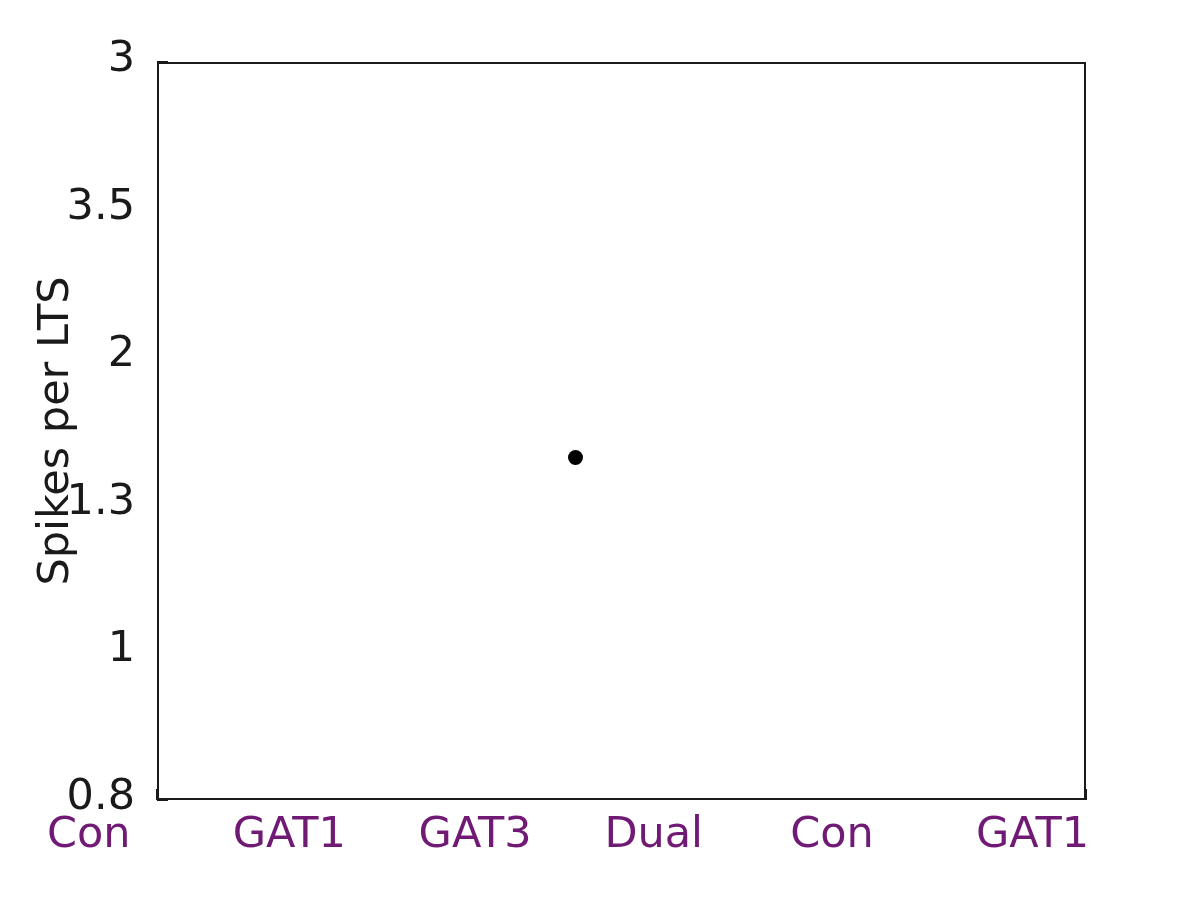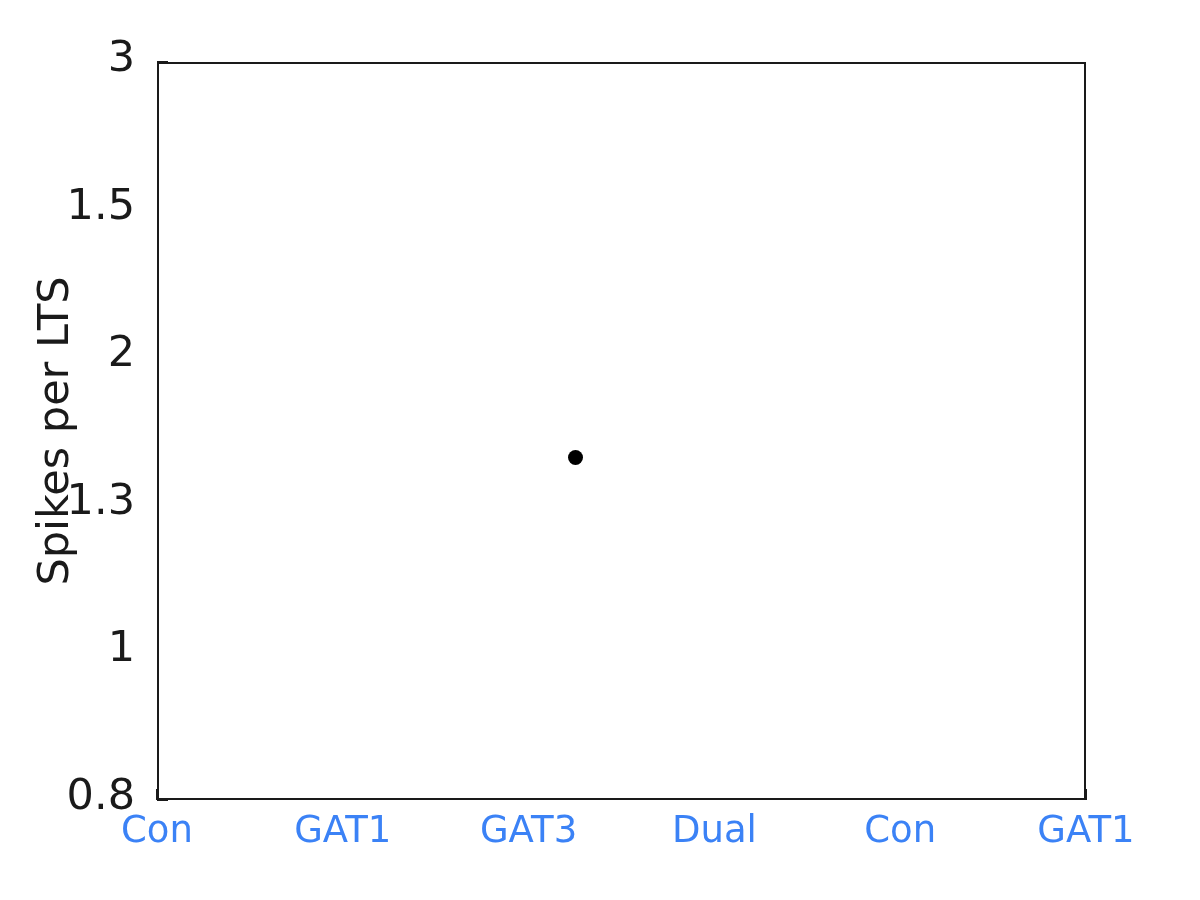--- a/index.html
+++ b/index.html
@@ -90,24 +90,24 @@
     top: -11px;
     width: 2px;
     height: 11px;
     background: #1a1a1a;
   }
   .xtick-label {
     position: absolute;
     left: -110px;
     top: 11px;
     width: 220px;
-    text-align: center;
-    font-size: 37px;
+    text-align: left;
+    font-size: 43px;
     line-height: 1;
-    color: #3b82f6;
+    color: #701a75;
     white-space: nowrap;
   }
 
   
   .data-point {
     position: absolute;
     width: 15px;
     height: 15px;
     margin-left: -7.5px;
     margin-top: -7.5px;
@@ -132,21 +132,21 @@
   </div>
   <div class="ytick" style="top:504.8px;">
     <span class="ytick-label">1.3</span>
     <span class="ytick-mark"></span>
   </div>
   <div class="ytick" style="top:357.2px;">
     <span class="ytick-label">2</span>
     <span class="ytick-mark"></span>
   </div>
   <div class="ytick" style="top:209.6px;">
-    <span class="ytick-label">1.5</span>
+    <span class="ytick-label">3.5</span>
     <span class="ytick-mark"></span>
   </div>
   <div class="ytick" style="top:62px;">
     <span class="ytick-label">3</span>
     <span class="ytick-mark"></span>
   </div>
 
   <div class="xtick" style="left:157px;">
     <span class="xtick-mark"></span>
     <span class="xtick-label">Con</span>

